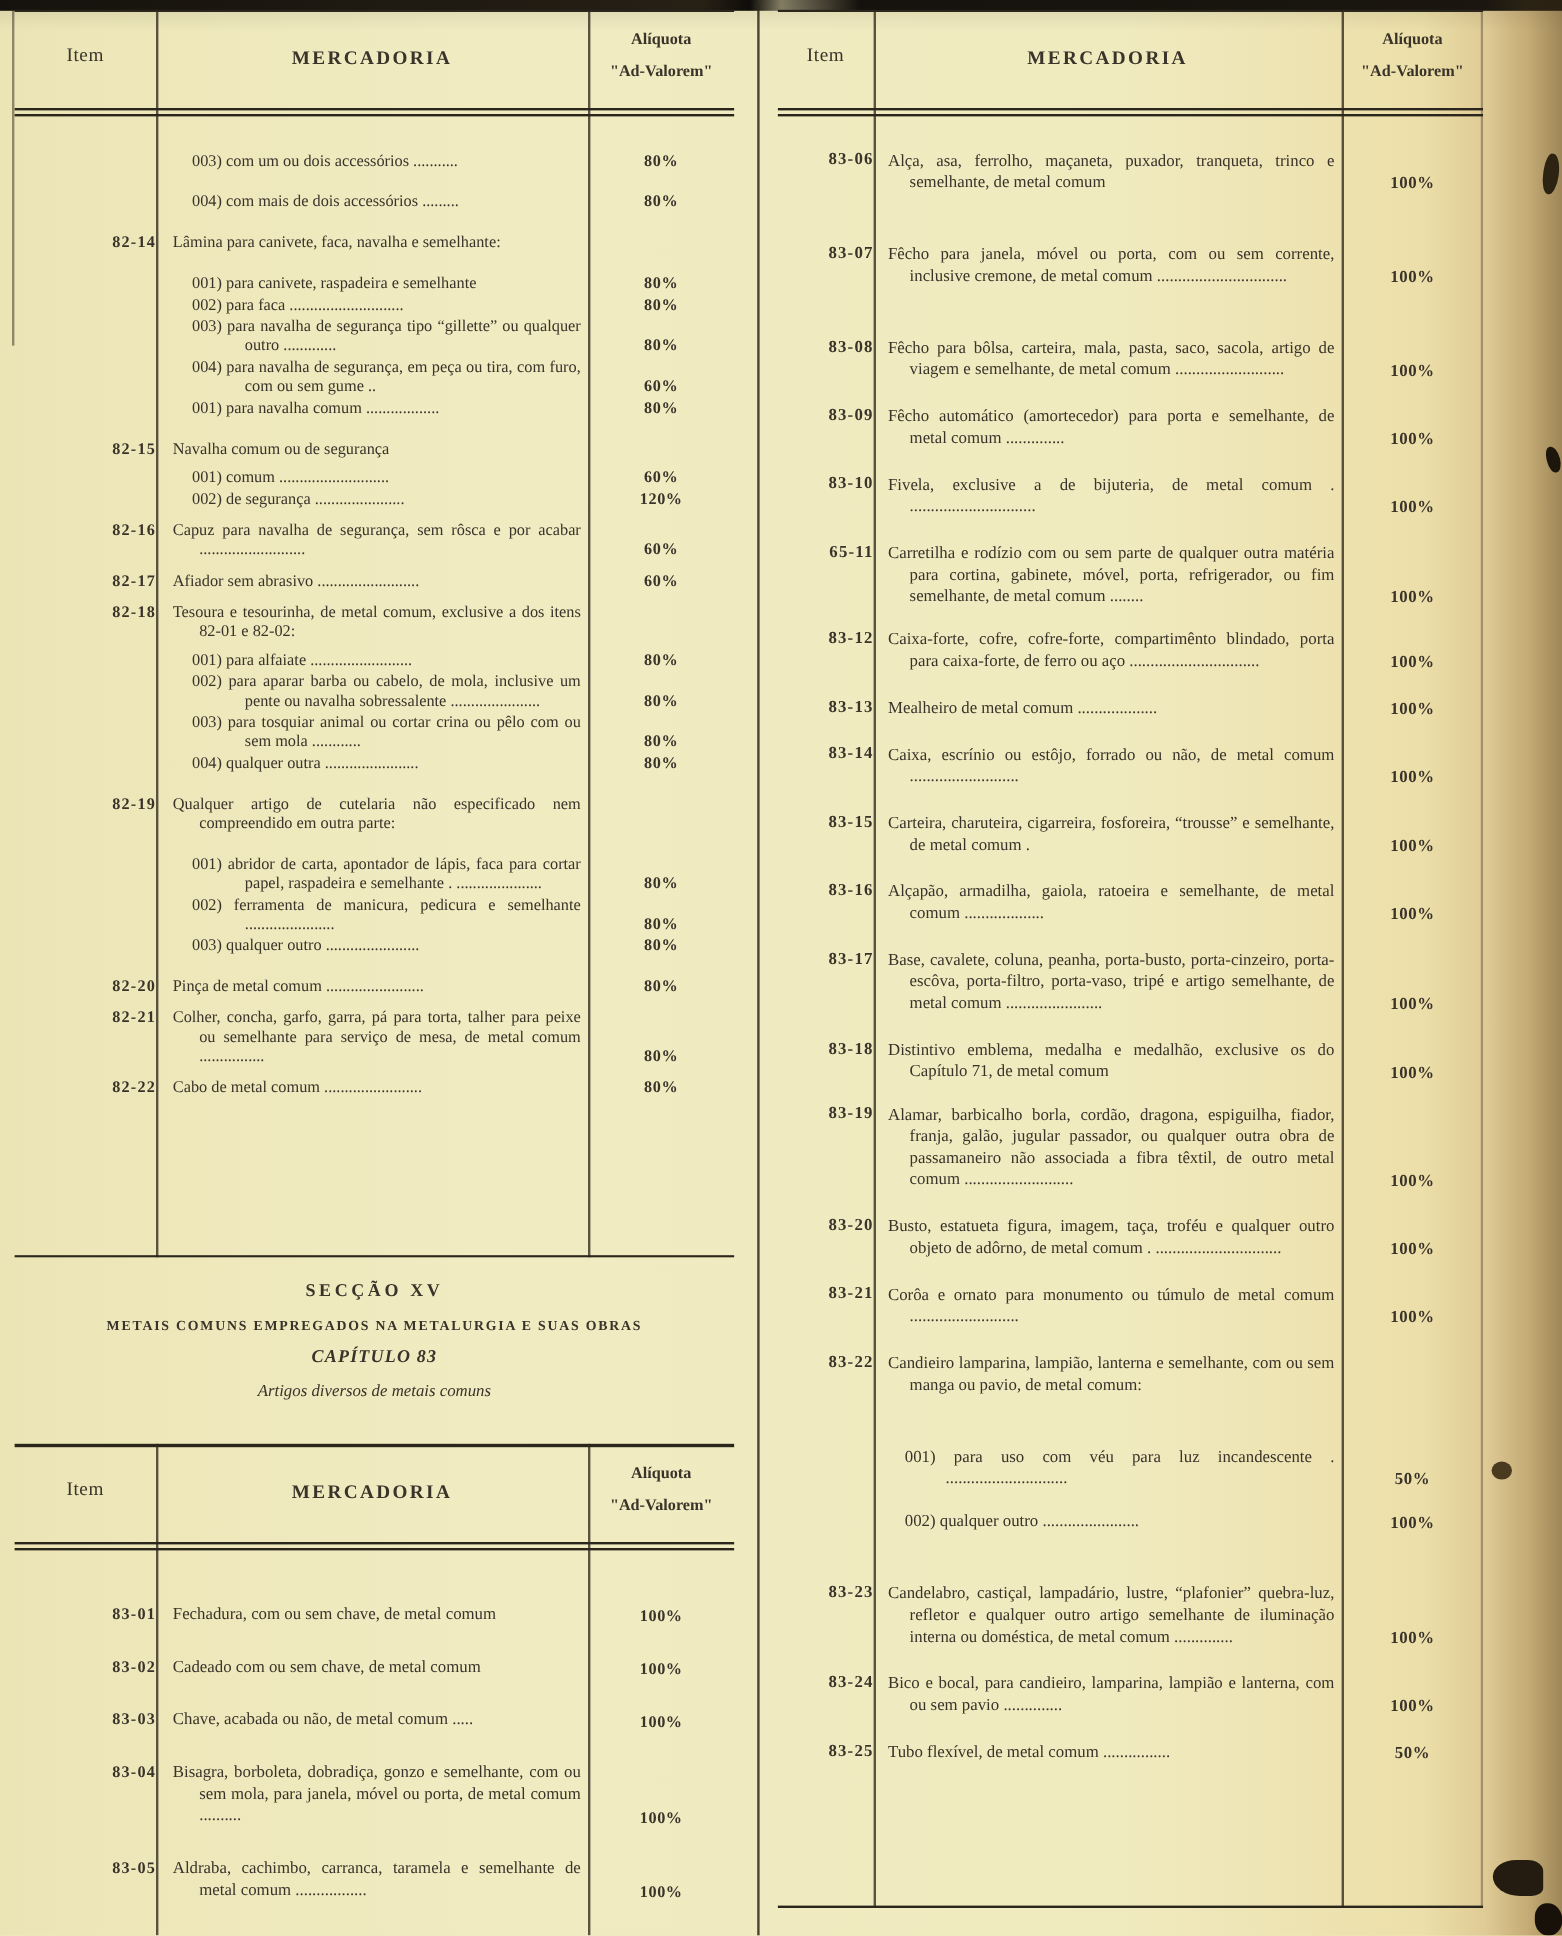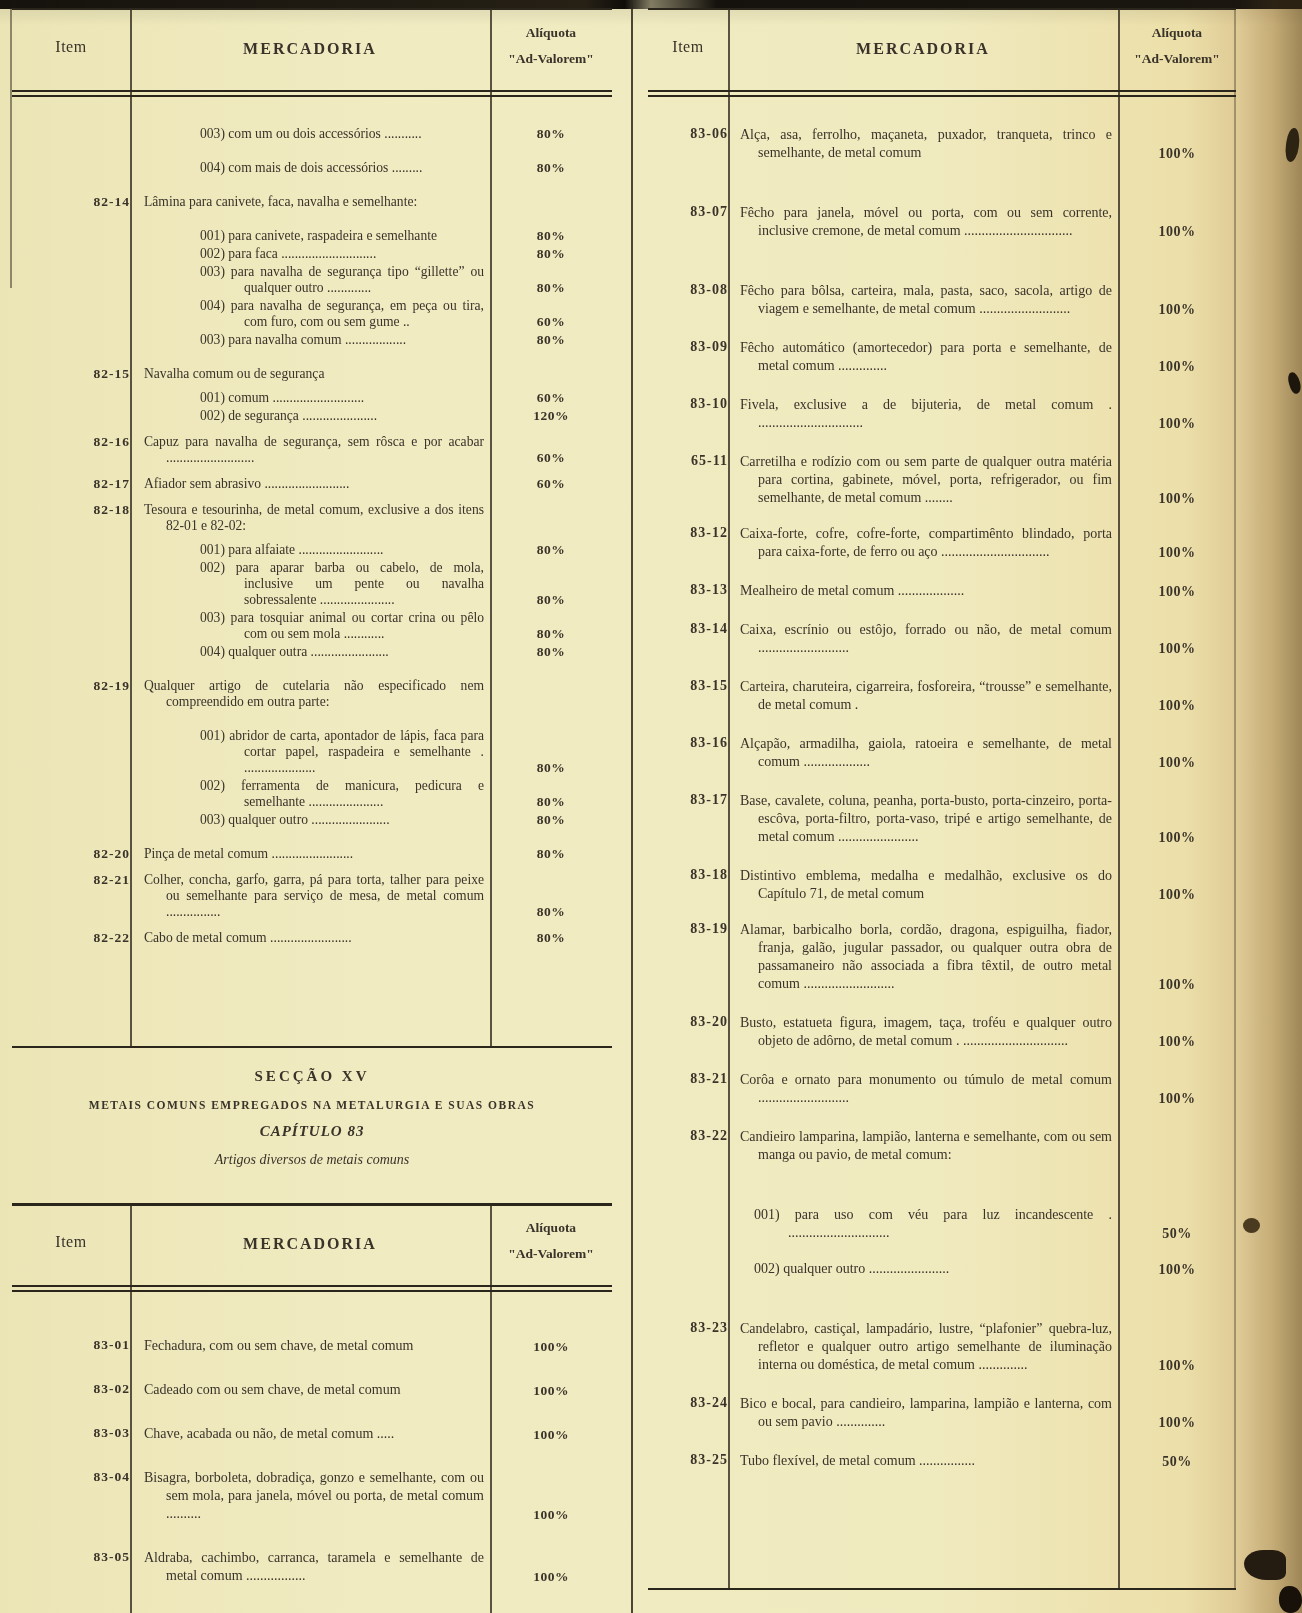--- a/index.html
+++ b/index.html
@@ -42,21 +42,21 @@
   .t-right .th-aliq{width:118px}
 
   .rows{position:absolute;left:0;right:0;top:100px}
   .row{display:flex;align-items:flex-start;margin-top:10px}
   .row.sub{margin-top:2px}
   .row.gap-s{margin-top:8px}
   .row.gap-l{margin-top:18px}
   .c-item{flex:none;width:118px;text-align:right;font-weight:bold;font-size:13.5px;letter-spacing:1px}
   .c-desc{flex:1;min-width:0;font-size:13.6px;line-height:16px;text-align:justify;
           padding-left:36px;text-indent:-22px;padding-right:6px}
-  .sub .c-desc{padding-left:114px;text-indent:-44px}
+  .sub .c-desc{padding-left:74px;text-indent:-44px}
   .c-rate{flex:none;width:122px;text-align:center;font-weight:bold;font-size:13.5px;align-self:flex-end;letter-spacing:.5px}
 
   .t-left2 .row{margin-top:26px}
   .t-left2 .row:first-child{margin-top:34px}
   .t-left2 .c-desc{font-size:14px;line-height:18px}
 
   .t-right .row{margin-top:21px}
   .t-right .row.sub{margin-top:6px}
   .t-right .row.gap-s{margin-top:18px}
   .t-right .row.gap-l{margin-top:42px}
@@ -129,21 +129,21 @@
         <div class="c-desc">003) para navalha de segurança tipo “gillette” ou qualquer outro .............</div>
         <div class="c-rate">80%</div>
       </div>
       <div class="row sub">
         <div class="c-item"></div>
         <div class="c-desc">004) para navalha de segurança, em peça ou tira, com furo, com ou sem gume ..</div>
         <div class="c-rate">60%</div>
       </div>
       <div class="row sub">
         <div class="c-item"></div>
-        <div class="c-desc">003) para navalha comum ..................</div>
+        <div class="c-desc">001) para navalha comum ..................</div>
         <div class="c-rate">80%</div>
       </div>
       <div class="row gap-l">
         <div class="c-item">82-15</div>
         <div class="c-desc">Navalha comum ou de segurança</div>
         <div class="c-rate"></div>
       </div>
       <div class="row sub gap-s">
         <div class="c-item"></div>
         <div class="c-desc">001) comum ...........................</div>

